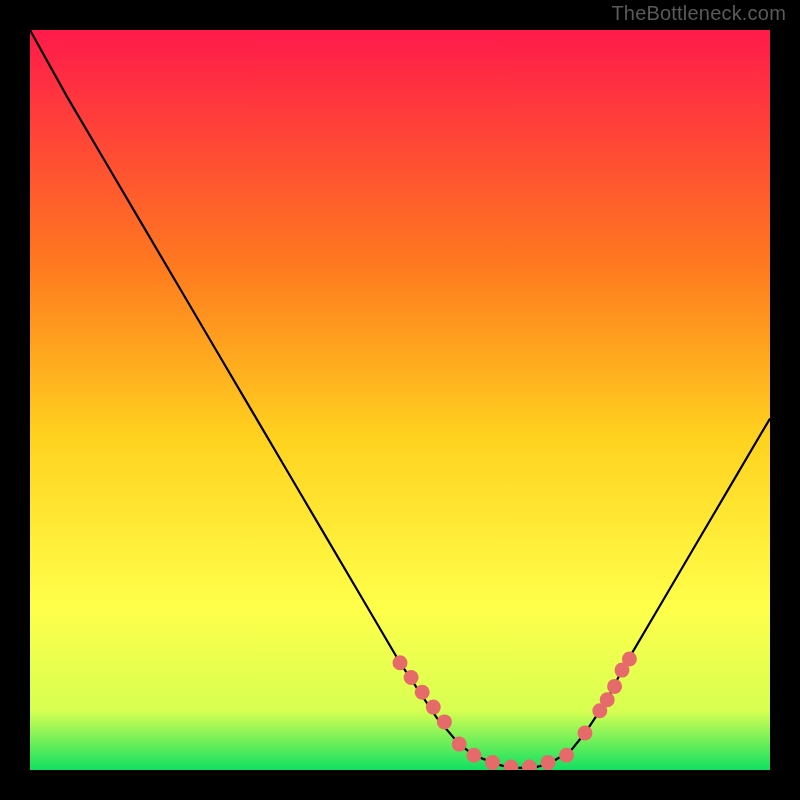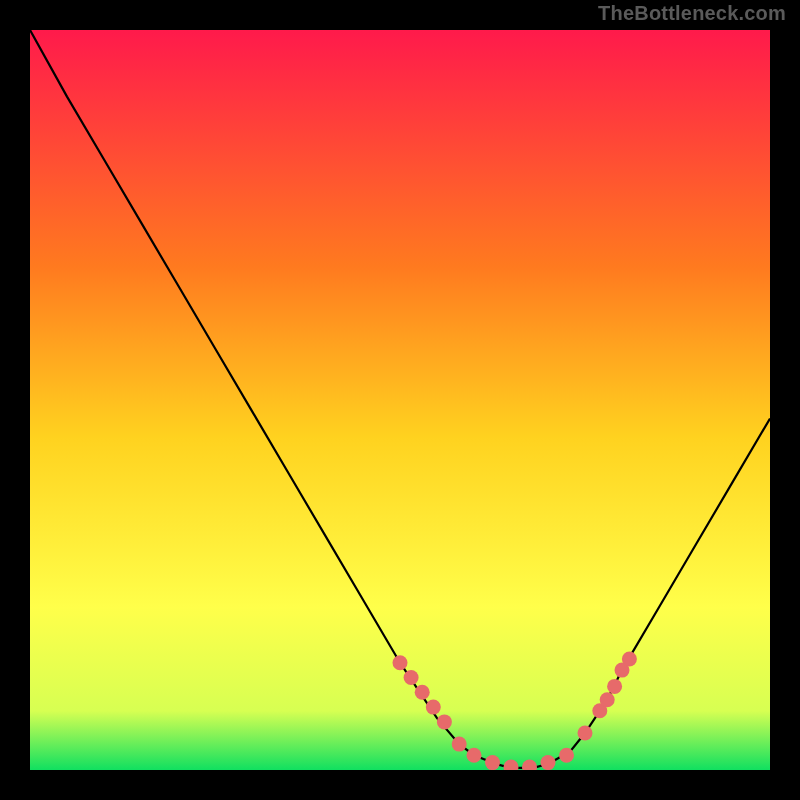--- a/index.html
+++ b/index.html
@@ -18,21 +18,21 @@
     width: 800px;
     height: 800px;
     background: #000;
   }
   .watermark {
     position: absolute;
     top: 2px;
     right: 14px;
     color: #5a5a5a;
     font-size: 20px;
-    font-weight: 700;
+    font-weight: 400;
     letter-spacing: 0.2px;
     user-select: none;
     text-align: center;
   }
   .plot {
     position: absolute;
     left: 30px;
     top: 30px;
     width: 740px;
     height: 740px;

